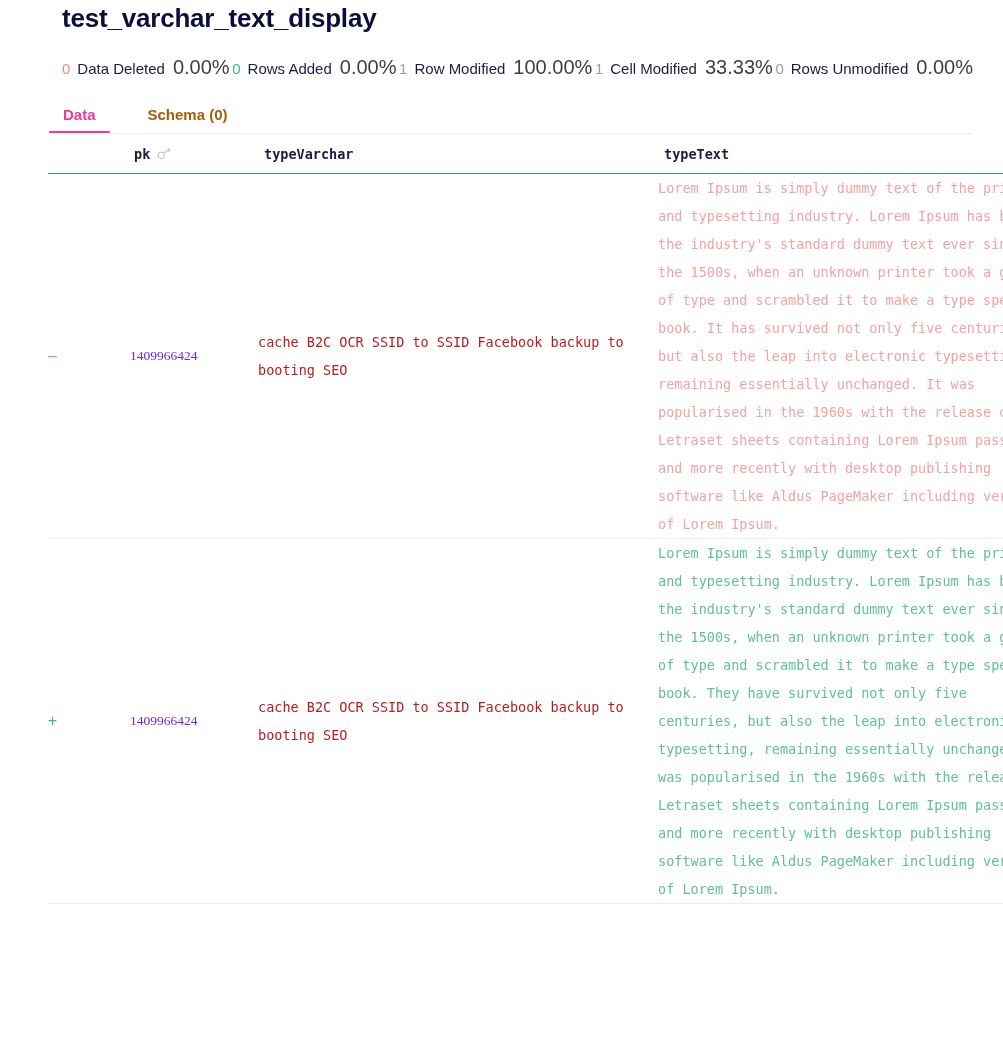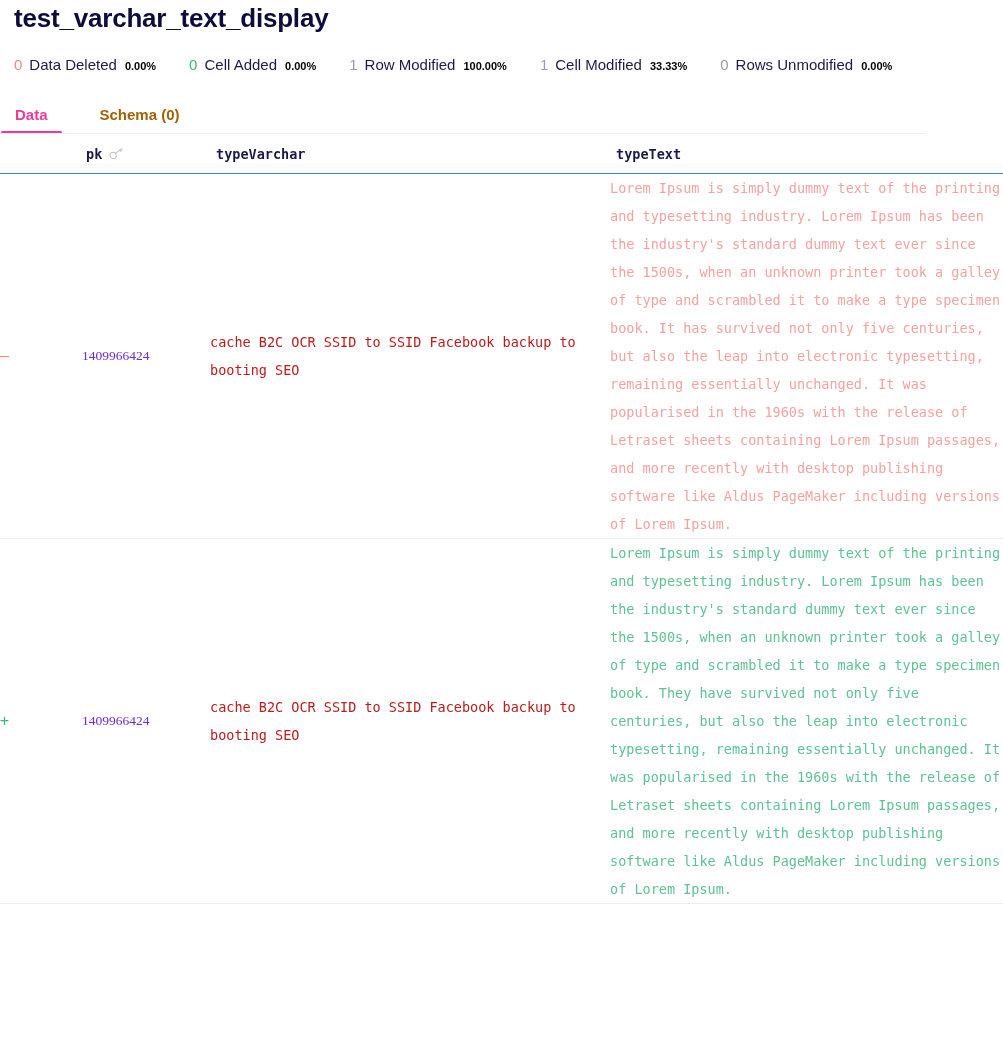--- a/index.html
+++ b/index.html
@@ -11,20 +11,21 @@
     width: 1003px;
     min-height: 1041px;
     font-family: "Liberation Sans", sans-serif;
     color: #1a1a44;
     -webkit-font-smoothing: antialiased;
   }
 
   .page {
     width: 925px;
     position: relative;
+    margin-left: 48px;
   }
 
   
   .title {
     font-size: 26px;
     font-weight: bold;
     color: #0d0d3d;
     letter-spacing: -0.2px;
     padding: 2px 0 0 14px;
     line-height: 32px;
@@ -48,23 +49,22 @@
     font-size: 15px;
     font-weight: normal;
     margin-right: 7px;
   }
   .stat-label {
     font-size: 15px;
     color: #1b1b47;
     margin-right: 8px;
   }
   .stat-pct {
-    font-size: 11px;
-    color: #000000;
-    font-weight: bold;
+    font-size: 20px;
+    color: #404040;
   }
   .stat-gap-1 { width: 33px; }
   .stat-gap-2 { width: 33px; }
   .stat-gap-3 { width: 33px; }
   .stat-gap-4 { width: 33px; }
 
   .c-red   { color: #f08a84; }
   .c-green { color: #3cb878; }
   .c-gray  { color: #9a9aac; }
 
@@ -207,21 +207,21 @@
 
     <div class="stat">
       <span class="stat-num c-red">0</span>
       <span class="stat-label">Data Deleted</span>
       <span class="stat-pct">0.00%</span>
     </div>
     <div class="stat-gap-1"></div>
 
     <div class="stat">
       <span class="stat-num c-green">0</span>
-      <span class="stat-label">Cell Added</span>
+      <span class="stat-label">Rows Added</span>
       <span class="stat-pct">0.00%</span>
     </div>
     <div class="stat-gap-2"></div>
 
     <div class="stat">
       <span class="stat-num c-gray">1</span>
       <span class="stat-label">Row Modified</span>
       <span class="stat-pct">100.00%</span>
     </div>
     <div class="stat-gap-3"></div>

